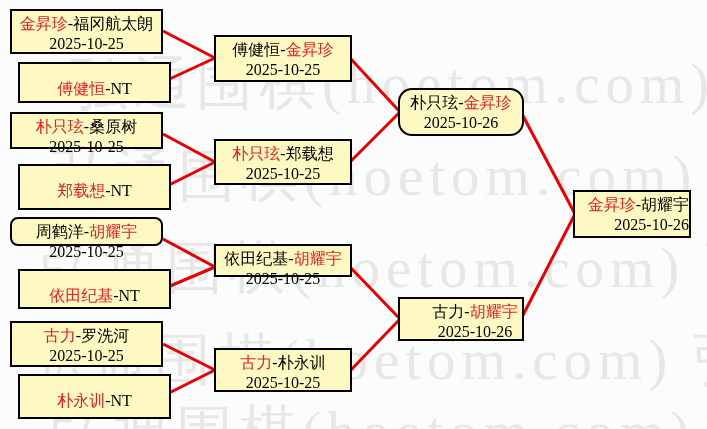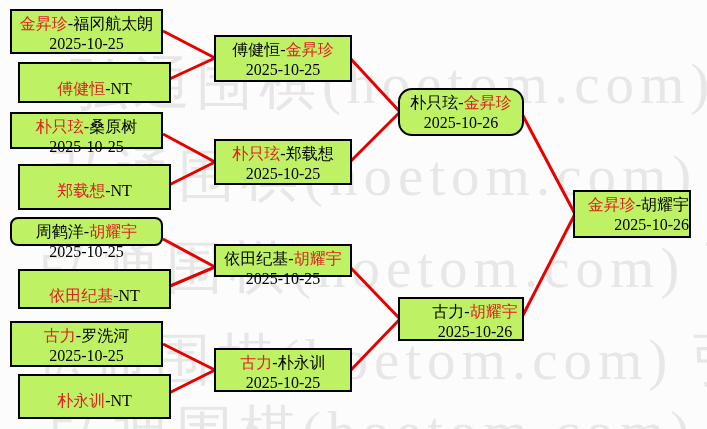--- a/index.html
+++ b/index.html
@@ -26,21 +26,21 @@
   .wm-r3{top:236px;left:40px;}
   .wm-r4{top:328px;left:28px;}
   .wm-r5{top:400px;left:50px;}
   
   .connectors{position:absolute;left:0;top:0;z-index:1;}
   .connectors line{stroke:#e80000;stroke-width:3;}
   
   .box{
     position:absolute;
     box-sizing:border-box;
-    background:#bef264;
+    background:#fef9c3;
     border:2px solid #000000;
     text-align:center;
     z-index:2;
     padding-top:3px;
   }
   .box .name{font-size:16px;line-height:20px;color:#000;white-space:nowrap;}
   .box .date{font-size:16px;line-height:20px;color:#000;white-space:nowrap;}
   .seg[data-color="red"]{color:#e02020;}
   .seg[data-color="black"]{color:#000000;}
   .box.bye{padding-top:15px;margin-left:8px;}

